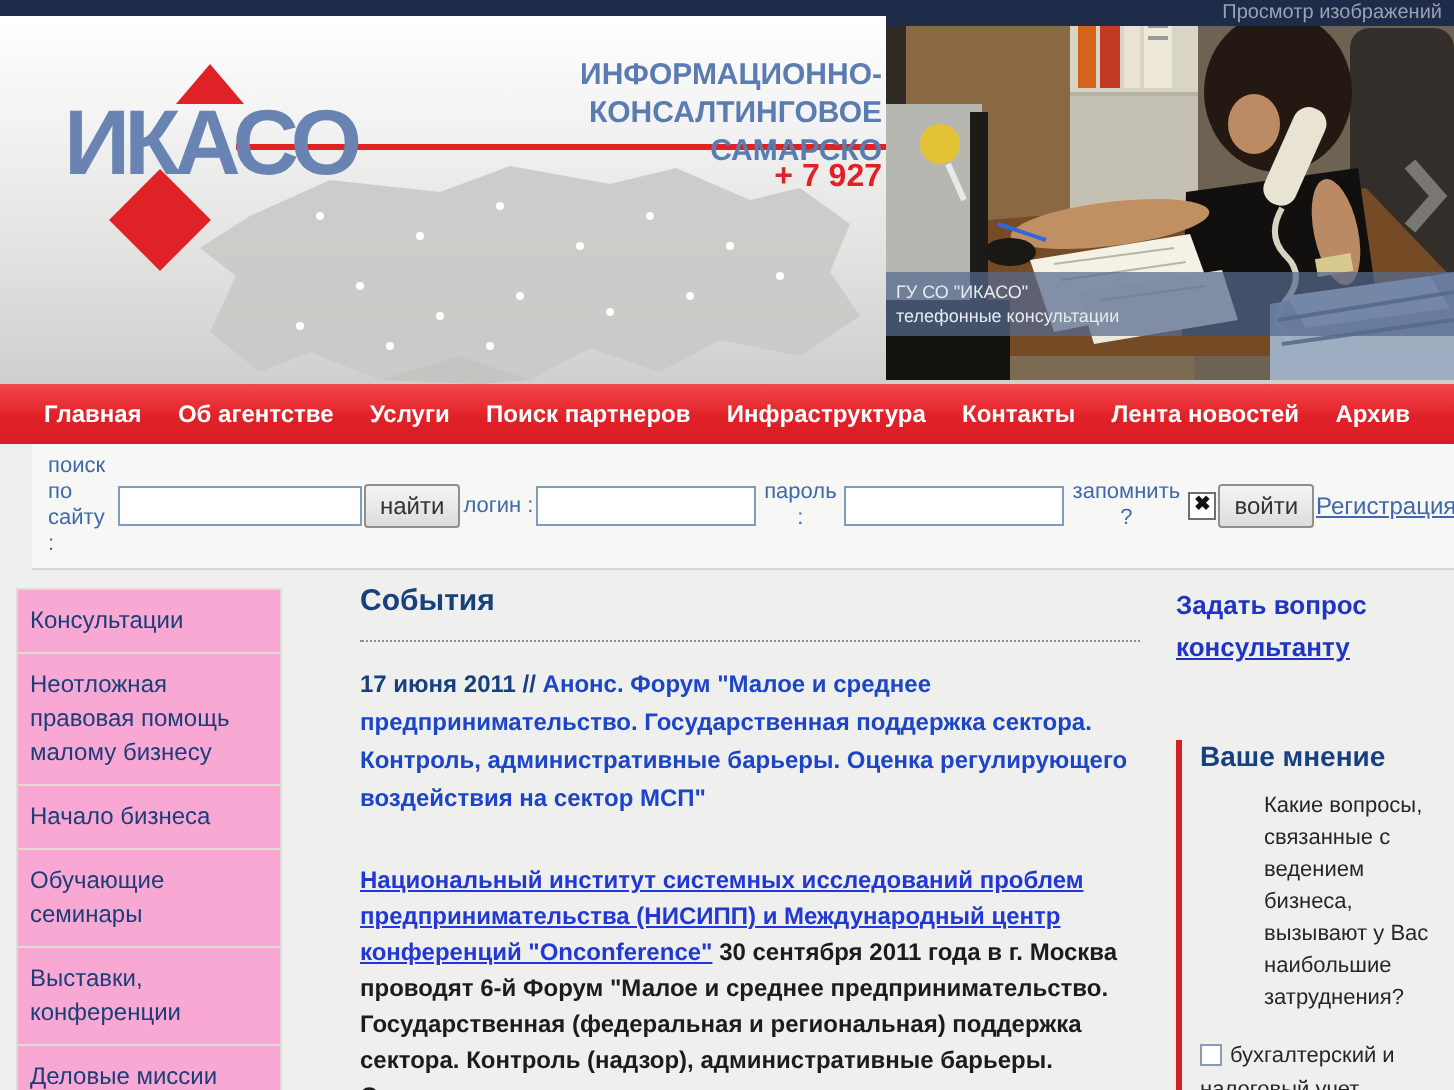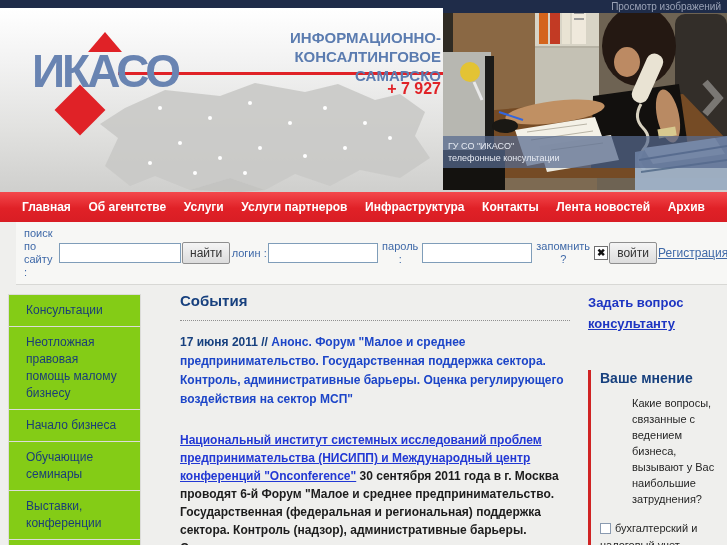--- a/index.html
+++ b/index.html
@@ -91,22 +91,22 @@
   .tb-check {
     width:14px; height:14px; border:1px solid #6f6f6f; background:#fff;
     font-size:10px; font-weight:bold; color:#111; line-height:12px; text-align:center;
     display:inline-block; flex:0 0 auto;
   }
   .tb-reg { font-size:12px; color:#3f69a8; text-decoration:underline; white-space:nowrap; }
 
   
   .sidebar { position:absolute; left:8px; top:294px; width:133px; }
   .sidebar-item {
-    background:#84cc16; border:1px solid #dcdcd9; border-top:0;
-    padding:7px 17px; font-size:12px; color:#1b3e77; line-height:17px; cursor:pointer;
+    background:#f9a8d4; border:1px solid #dcdcd9; border-top:0;
+    padding:7px 6px; font-size:12px; color:#1b3e77; line-height:17px; cursor:pointer;
   }
   .sidebar-item:first-child { border-top:1px solid #dcdcd9; }
 
   
   .content { position:absolute; left:180px; top:292px; width:390px; }
   .content h1 { font-size:15px; color:#17407e; margin-bottom:10px; }
   .dotted { border:0; border-top:1px dotted #8f8f8f; height:0; margin:11px 0; }
   .news-title { margin-top:12px; font-size:12px; font-weight:bold; line-height:19px; }
   .news-date, .news-sep { color:#17407e; }
   .news-head { color:#1c45c8; }
@@ -229,21 +229,21 @@
   <div class="photo-caption">
     <div>ГУ СО "ИКАСО"</div>
     <div>телефонные консультации</div>
   </div>
 </div>
 
 <div class="nav">
   <a href="#">Главная</a>
   <a href="#">Об агентстве</a>
   <a href="#">Услуги</a>
-  <a href="#">Услуги партнеров</a>
+  <a href="#">Поиск партнеров</a>
   <a href="#">Инфраструктура</a>
   <a href="#">Контакты</a>
   <a href="#">Лента новостей</a>
   <a href="#">Архив</a>
 </div>
 
 <div class="toolbar">
   <div class="tb-label lbl-search">поиск по сайту :</div>
   <input class="tb-input inp-search" type="text" style="">
   <button class="tb-btn">найти</button>

